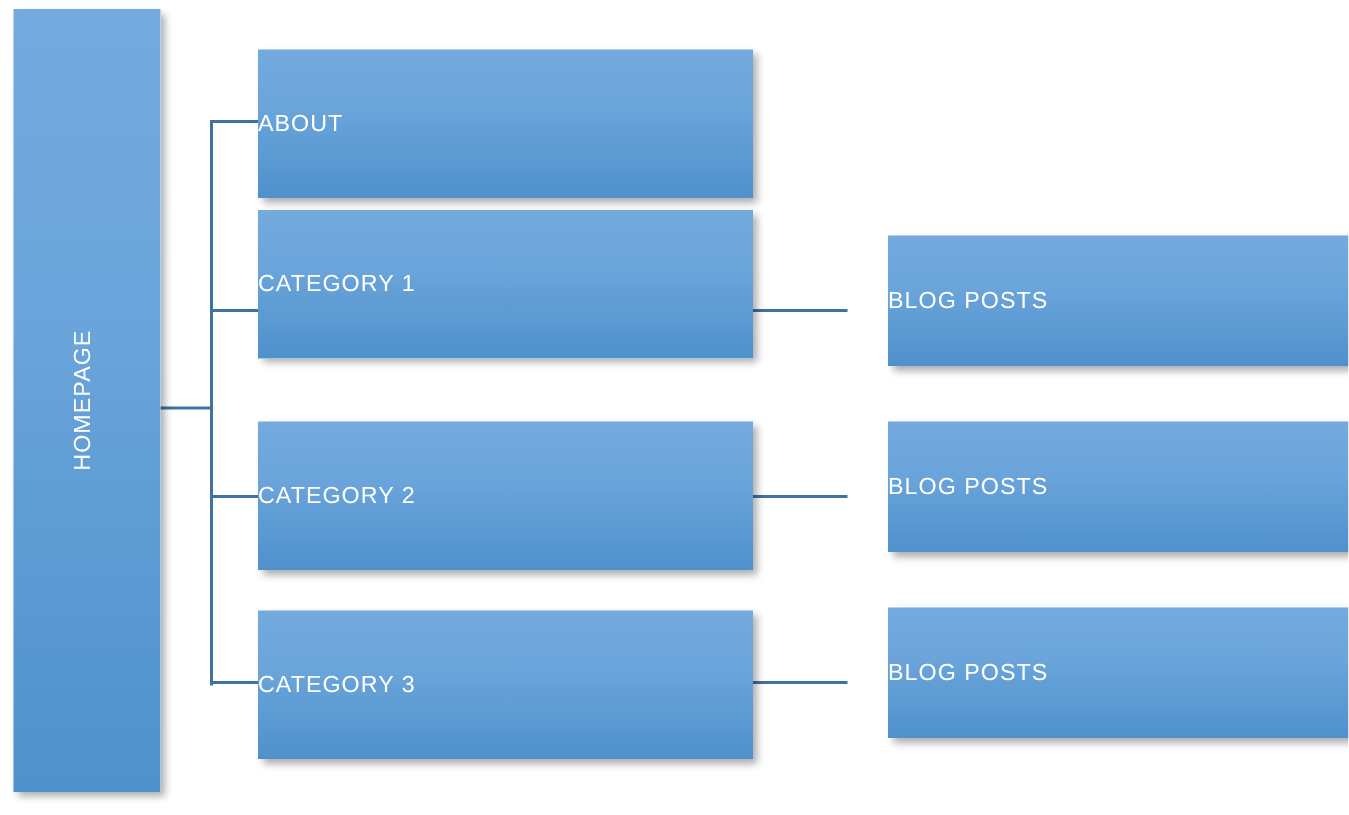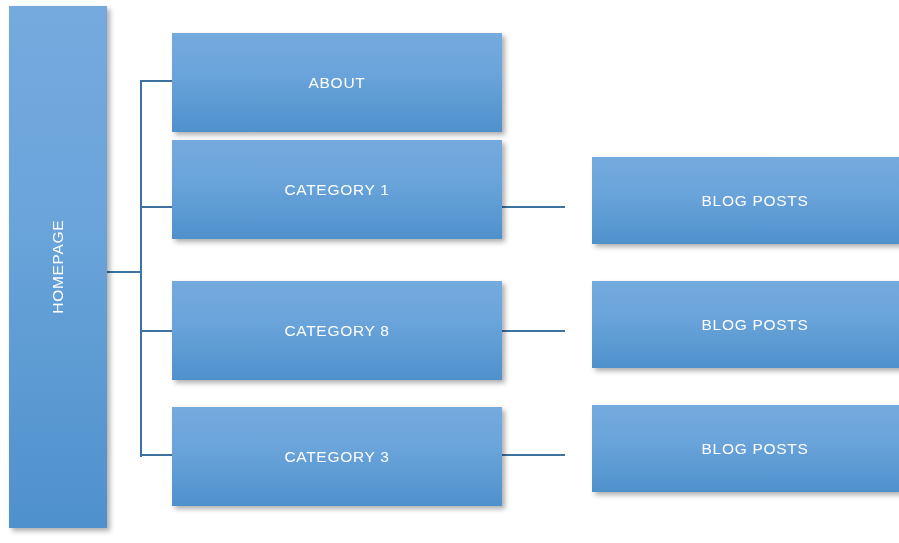--- a/index.html
+++ b/index.html
@@ -17,21 +17,21 @@
   }
 
   
   .node {
     position: absolute;
     box-sizing: border-box;
     background: linear-gradient(to bottom, #74aade 0%, #6ba5db 38%, #4f91cc 100%);
     box-shadow: 3px 3px 5px rgba(0,0,0,0.32);
     display: flex;
     align-items: center;
-    justify-content: center;
+    justify-content: flex-start;
   }
   .node-label {
     color: #ffffff;
     font-size: 15.5px;
     font-weight: 400;
     letter-spacing: 0.7px;
     white-space: nowrap;
     text-align: center;
     line-height: 1;
   }
@@ -109,21 +109,21 @@
     <span class="node-label">HOMEPAGE</span>
   </div>
 
   <div class="node level2" id="node-about">
     <span class="node-label">ABOUT</span>
   </div>
   <div class="node level2" id="node-category-1">
     <span class="node-label">CATEGORY 1</span>
   </div>
   <div class="node level2" id="node-category-2">
-    <span class="node-label">CATEGORY 8</span>
+    <span class="node-label">CATEGORY 2</span>
   </div>
   <div class="node level2" id="node-category-3">
     <span class="node-label">CATEGORY 3</span>
   </div>
 
   <div class="node level3" id="node-blog-1">
     <span class="node-label">BLOG POSTS</span>
   </div>
   <div class="node level3" id="node-blog-2">
     <span class="node-label">BLOG POSTS</span>

